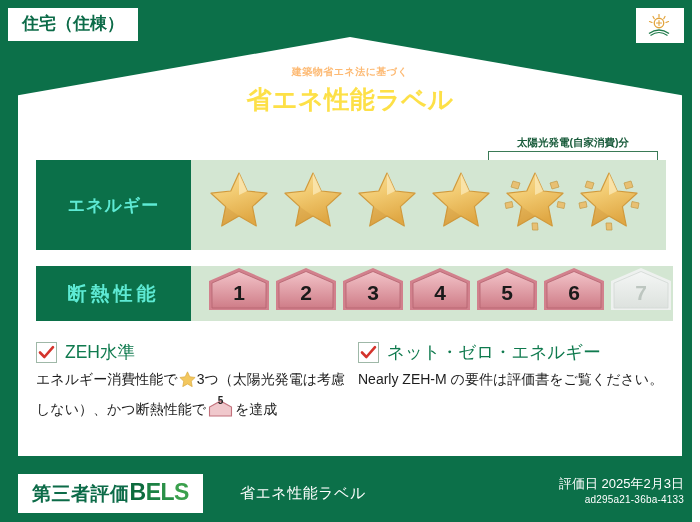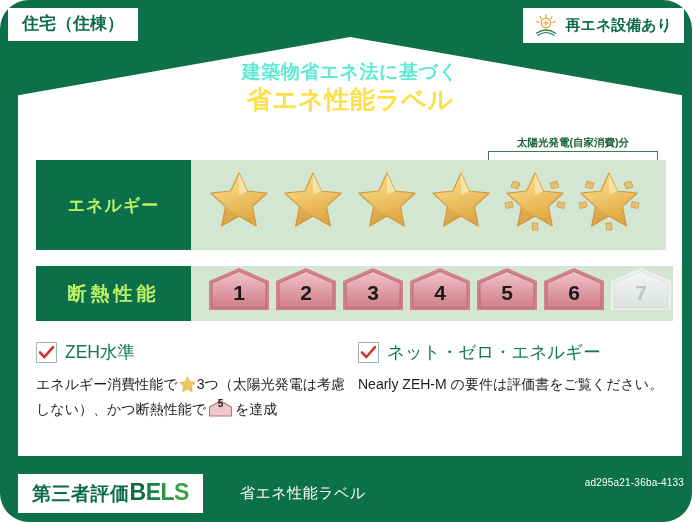--- a/index.html
+++ b/index.html
@@ -5,21 +5,20 @@
   * { box-sizing: border-box; margin: 0; padding: 0; }
   html, body {
     width: 700px; height: 522px;
     font-family: "Liberation Sans", "DejaVu Sans", sans-serif;
     overflow: hidden;
   }
   #label-root {
     position: relative;
     width: 692px; height: 522px;
     background: #0c7049;
-    border-radius: 29px;
   }
 
   
   #card {
     position: absolute;
     left: 18px; top: 32px;
     width: 664px; height: 424px;
     background: #ffffff;
     clip-path: polygon(0% 14.9%, 50% 1.2%, 100% 14.9%, 100% 100%, 0% 100%);
   }
@@ -48,38 +47,38 @@
     font-size: 15px; font-weight: bold; color: #0c6b48; white-space: nowrap;
   }
   .sun-icon { width: 26px; height: 24px; display: block; }
 
   
   #title-block {
     position: absolute; left: 0; top: 62px; width: 700px;
     text-align: center; z-index: 5;
   }
   #title-sub {
-    font-size: 19px; font-weight: bold; color: #5eead4;
+    font-size: 10px; font-weight: bold; color: #fdba74;
     letter-spacing: 0.5px; line-height: 19px;
   }
   #title-main {
     font-size: 25px; font-weight: bold; color: #fde047;
     letter-spacing: 0.5px; line-height: 34px; margin-top: 1px;
   }
 
   
   .rating-row {
     position: absolute; left: 36px; width: 630px;
     display: flex; align-items: stretch;
   }
   #row-energy { top: 160px; height: 90px; }
   #row-insulation { top: 266px; height: 55px; }
 
   .row-label {
-    background: #0b7049; color: #bef264;
+    background: #0b7049; color: #5eead4;
     display: flex; flex-direction: row; align-items: center; justify-content: center;
     font-weight: bold; flex: 0 0 155px;
   }
   #row-energy .row-label { font-size: 17px; line-height: 25px; letter-spacing: 1px; }
   #row-insulation .row-label { font-size: 19px; line-height: 24px; letter-spacing: 4px; padding-left: 0;}
 
   .row-track {
     background: #d3e6d2; flex: 1 1 auto; position: relative;
     display: flex; align-items: flex-start;
   }
@@ -134,22 +133,22 @@
   .note-col.right { width: 330px; padding-left: 8px;}
 
   .note-head { display: flex; align-items: center; gap: 8px; }
   .check-box {
     width: 21px; height: 21px; border: 1.6px solid #9fb8a8; background: #fff;
     position: relative; flex: 0 0 21px;
   }
   .check-box svg { position: absolute; left: 1px; top: 1px; width: 17px; height: 17px; }
   .note-title { font-size: 17.5px; font-weight: normal; color: #0f7a4e; letter-spacing: 0px; white-space: nowrap;}
   .note-body {
-    margin-top: 8px; font-size: 14px; color: #1d1d1d;
-    line-height: 25px; letter-spacing: 0px;
+    font-size: 14px; color: #1d1d1d;
+    line-height: 30px; letter-spacing: 0px;
   }
   .inline-star { display: inline-block; width: 17px; height: 17px; vertical-align: -3px; margin: 0 1px; }
   .inline-badge {
     display: inline-block; position: relative;
     width: 25px; height: 17px; vertical-align: -3px; margin: 0 2px;
   }
   .inline-badge svg { position: absolute; left: 0; top: 0; width: 25px; height: 17px; }
   .inline-badge span {
     position: absolute; left: 0; top: 0; width: 25px; height: 17px;
     display: flex; align-items: flex-end; justify-content: center;
@@ -199,21 +198,20 @@
           <line x1="38" y1="7" x2="35.5" y2="11.5"></line>
           <line x1="7" y1="17" x2="12" y2="19"></line>
           <line x1="45" y1="17" x2="40" y2="19"></line>
         </g>
         <circle cx="26" cy="20" r="9.5" fill="none" stroke="#e2a33c" stroke-width="2.6"></circle>
         <path d="M21 20 h10 M26 15 v10" stroke="#e2a33c" stroke-width="2.2" stroke-linecap="round" fill="none"></path>
         <path d="M6 41 Q26 27 46 41" fill="none" stroke="#1f7a4a" stroke-width="3"></path>
         <path d="M9 45 Q26 33 43 45" fill="none" stroke="#1f7a4a" stroke-width="2.2"></path>
       </svg>
     </span>
-    <div class="txt">再エネ設備あり</div>
   </div>
 
   <div id="title-block">
     <div id="title-sub">建築物省エネ法に基づく</div>
     <div id="title-main">省エネ性能ラベル</div>
   </div>
 
   <div class="rating-row" id="row-energy">
     <div class="row-label">
       <div>エネルギー</div>
@@ -463,17 +461,18 @@
     </div>
   </div>
 
   <div id="footer">
     <div id="bels-plate">
       <span class="third">第三者評価</span>
       <span class="bels"><span class="bels-b">B</span><span class="bels-e">E</span><span class="bels-l">L</span><span class="bels-s">S</span></span>
     </div>
     <div id="project-name">省エネ性能ラベル</div>
     <div id="footer-right">
+      <div id="eval-date">評価日 2025年2月3日</div>
       <div id="eval-id">ad295a21-36ba-4133</div>
     </div>
   </div>
 
 </div>
 
 </body></html>

